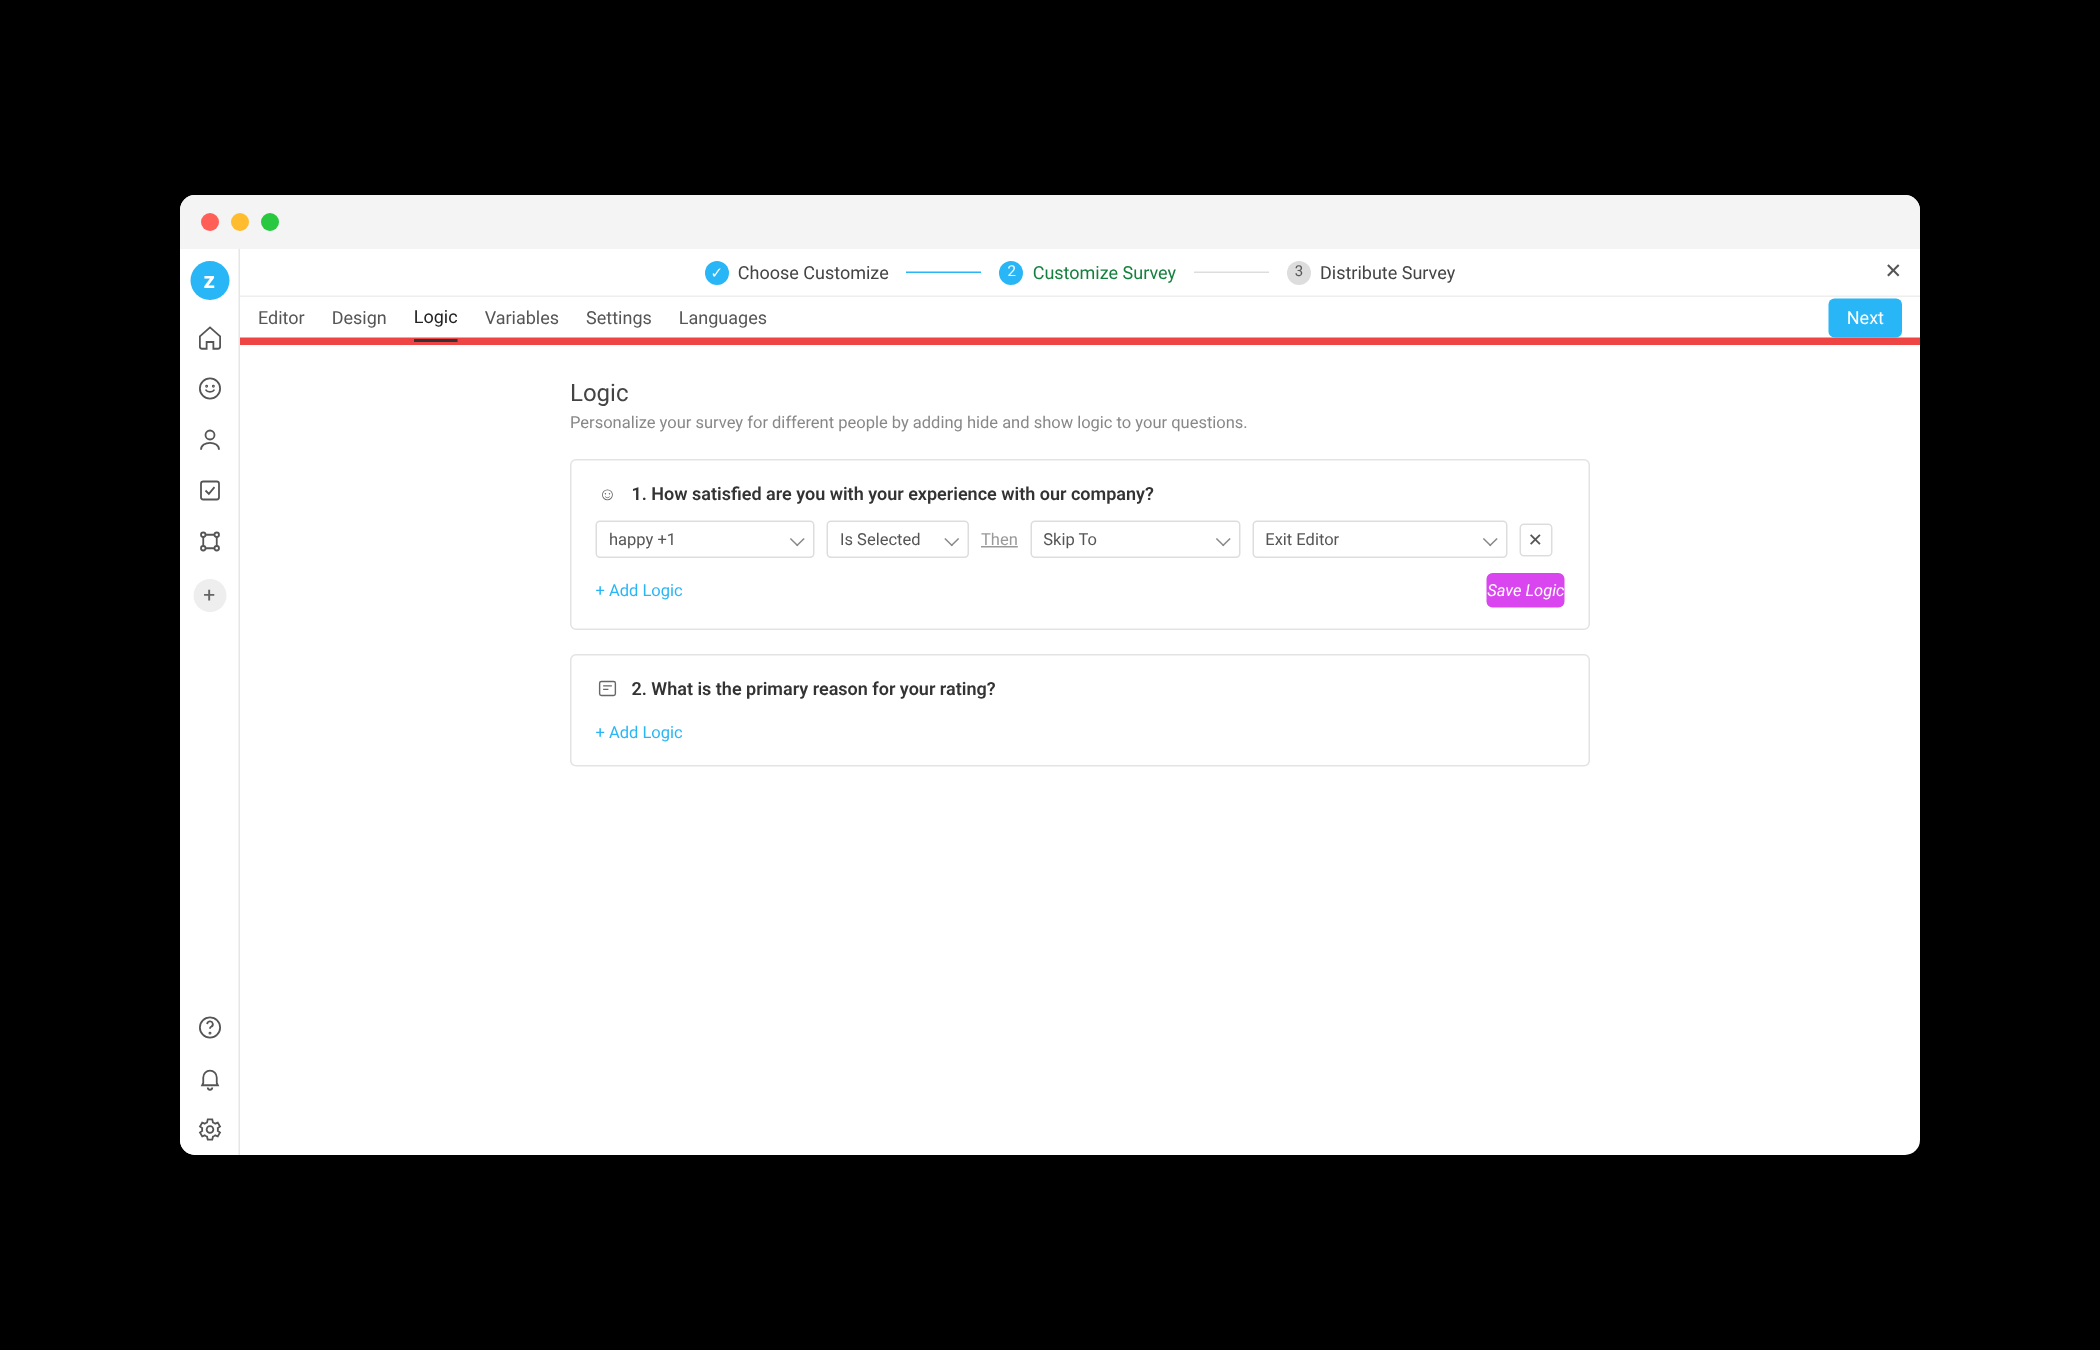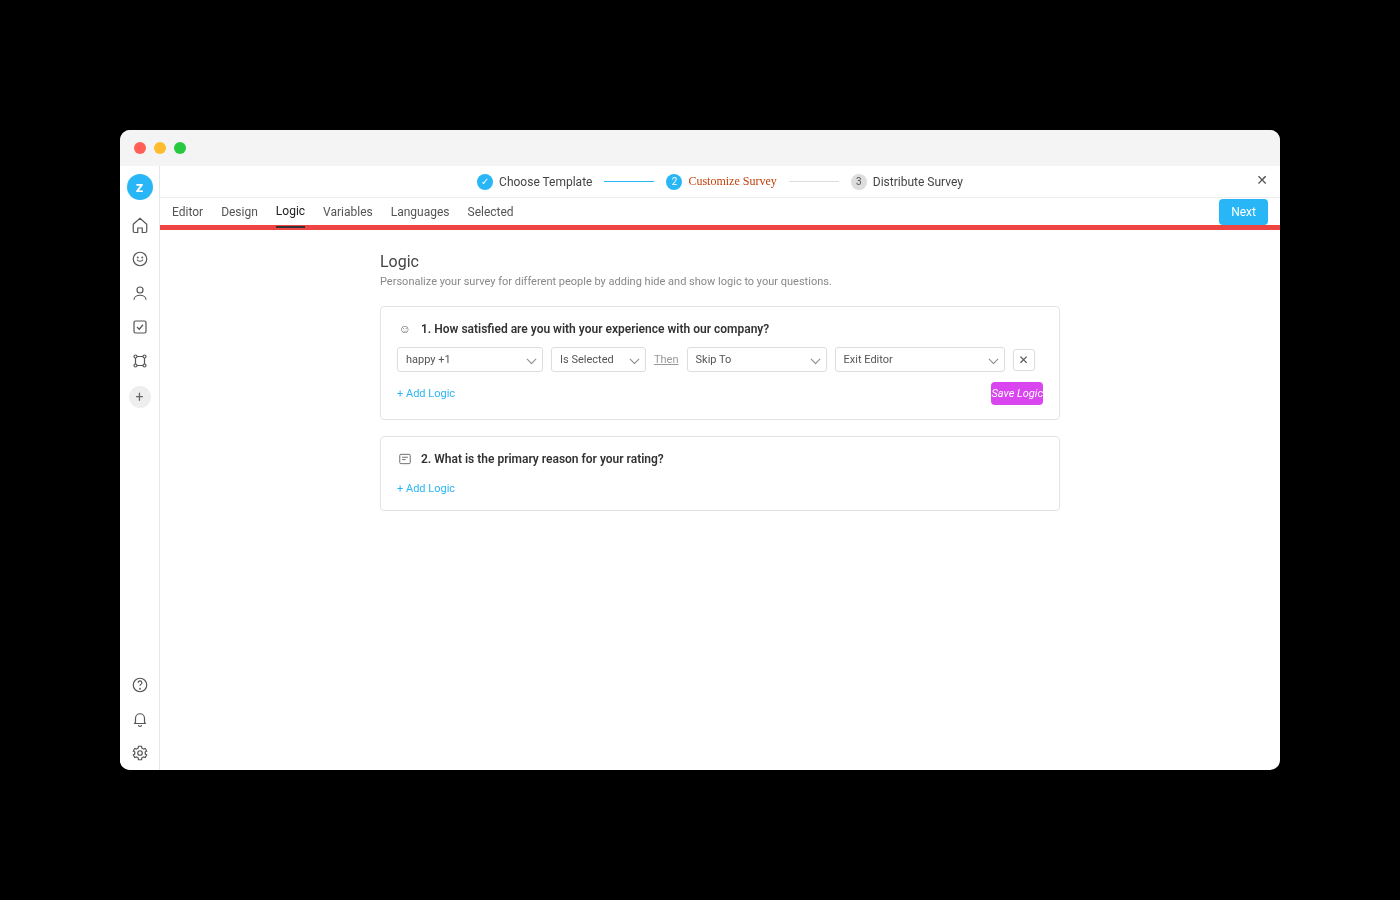--- a/index.html
+++ b/index.html
@@ -15,21 +15,21 @@
 .rail-icon svg { width:18px; height:18px; stroke:#555; fill:none; stroke-width:1.6; }
 .rail-plus { width:22px; height:22px; border-radius:50%; background:#eee; display:flex; align-items:center; justify-content:center; font-size:14px; color:#666; cursor:pointer;}
 .rail-spacer { flex:1; }
 .main-col { flex:1; display:flex; flex-direction:column; overflow:hidden; }
 .wizard-bar { height:32px; border-bottom:1px solid #eee; display:flex; align-items:center; justify-content:center; gap:12px; font-size:12px; color:#444; position:relative; }
 .wizard-close { position:absolute; right:12px; top:6px; cursor:pointer; color:#555; font-size:14px;}
 .wiz-step { display:flex; align-items:center; gap:6px; }
 .wiz-num { width:16px; height:16px; border-radius:50%; background:#ddd; color:#555; font-size:10px; display:flex; align-items:center; justify-content:center; }
 .wiz-num.done { background:#29b6f6; color:#fff; }
 .wiz-num.active { background:#29b6f6; color:#fff; }
-.wiz-label.active { color:#c2410c;font-family:Liberation Serif, serif; }
+.wiz-label.active { color:#15803d; }
 .wiz-line { width:50px; height:1px; background:#ddd; }
 .wiz-line.active { background:#29b6f6; }
 .sub-nav { height:32px; border-bottom:5px solid #ef4444; display:flex; align-items:center; padding:0 12px; gap:18px; font-size:12px; color:#555; }
 .sub-nav .tab { cursor:pointer; padding:8px 0; }
 .sub-nav .tab.active { color:#222; border-bottom:2px solid #333; }
 .next-btn { margin-left:auto; background:#29b6f6; color:#fff; border:none; border-radius:4px; padding:6px 12px; font-size:12px; cursor:pointer; }
 .content { flex:1; overflow:auto; padding:22px 0 0 0; display:flex; justify-content:center; }
 .content-inner { width:680px; }
 .page-title { font-size:16px; color:#444; margin-bottom:4px; }
 .page-sub { font-size:11px; color:#888; margin-bottom:18px; }
@@ -113,42 +113,42 @@
             <circle cx="12" cy="12" r="3"></circle>
             <path d="M19 12a7 7 0 0 0-.1-1.2l2-1.5-2-3.4-2.3.9a7 7 0 0 0-2-1.2L14 3h-4l-.6 2.6a7 7 0 0 0-2 1.2l-2.3-.9-2 3.4 2 1.5A7 7 0 0 0 5 12c0 .4 0 .8.1 1.2l-2 1.5 2 3.4 2.3-.9a7 7 0 0 0 2 1.2L10 21h4l.6-2.6a7 7 0 0 0 2-1.2l2.3.9 2-3.4-2-1.5c.1-.4.1-.8.1-1.2z"></path>
           </svg>
         </div>
     </div>
 
     <div class="main-col">
       <div class="wizard-bar">
         <div class="wiz-step">
           <div class="wiz-num done">✓</div>
-          <span>Choose Template</span>
+          <span>Choose Customize</span>
         </div>
         <div class="wiz-line active"></div>
         <div class="wiz-step">
           <div class="wiz-num active">2</div>
           <span class="wiz-label active">Customize Survey</span>
         </div>
         <div class="wiz-line"></div>
         <div class="wiz-step">
           <div class="wiz-num">3</div>
           <span>Distribute Survey</span>
         </div>
         <div class="wizard-close">✕</div>
       </div>
 
       <div class="sub-nav">
         <span class="tab">Editor</span>
         <span class="tab">Design</span>
         <span class="tab active">Logic</span>
         <span class="tab">Variables</span>
+        <span class="tab">Settings</span>
         <span class="tab">Languages</span>
-        <span class="tab">Selected</span>
         <button class="next-btn">Next</button>
       </div>
 
       <div class="content">
         <div class="content-inner">
           <div class="page-title">Logic</div>
           <div class="page-sub">Personalize your survey for different people by adding hide and show logic to your questions.</div>
 
           <div class="q-card">
             <div class="q-head">

